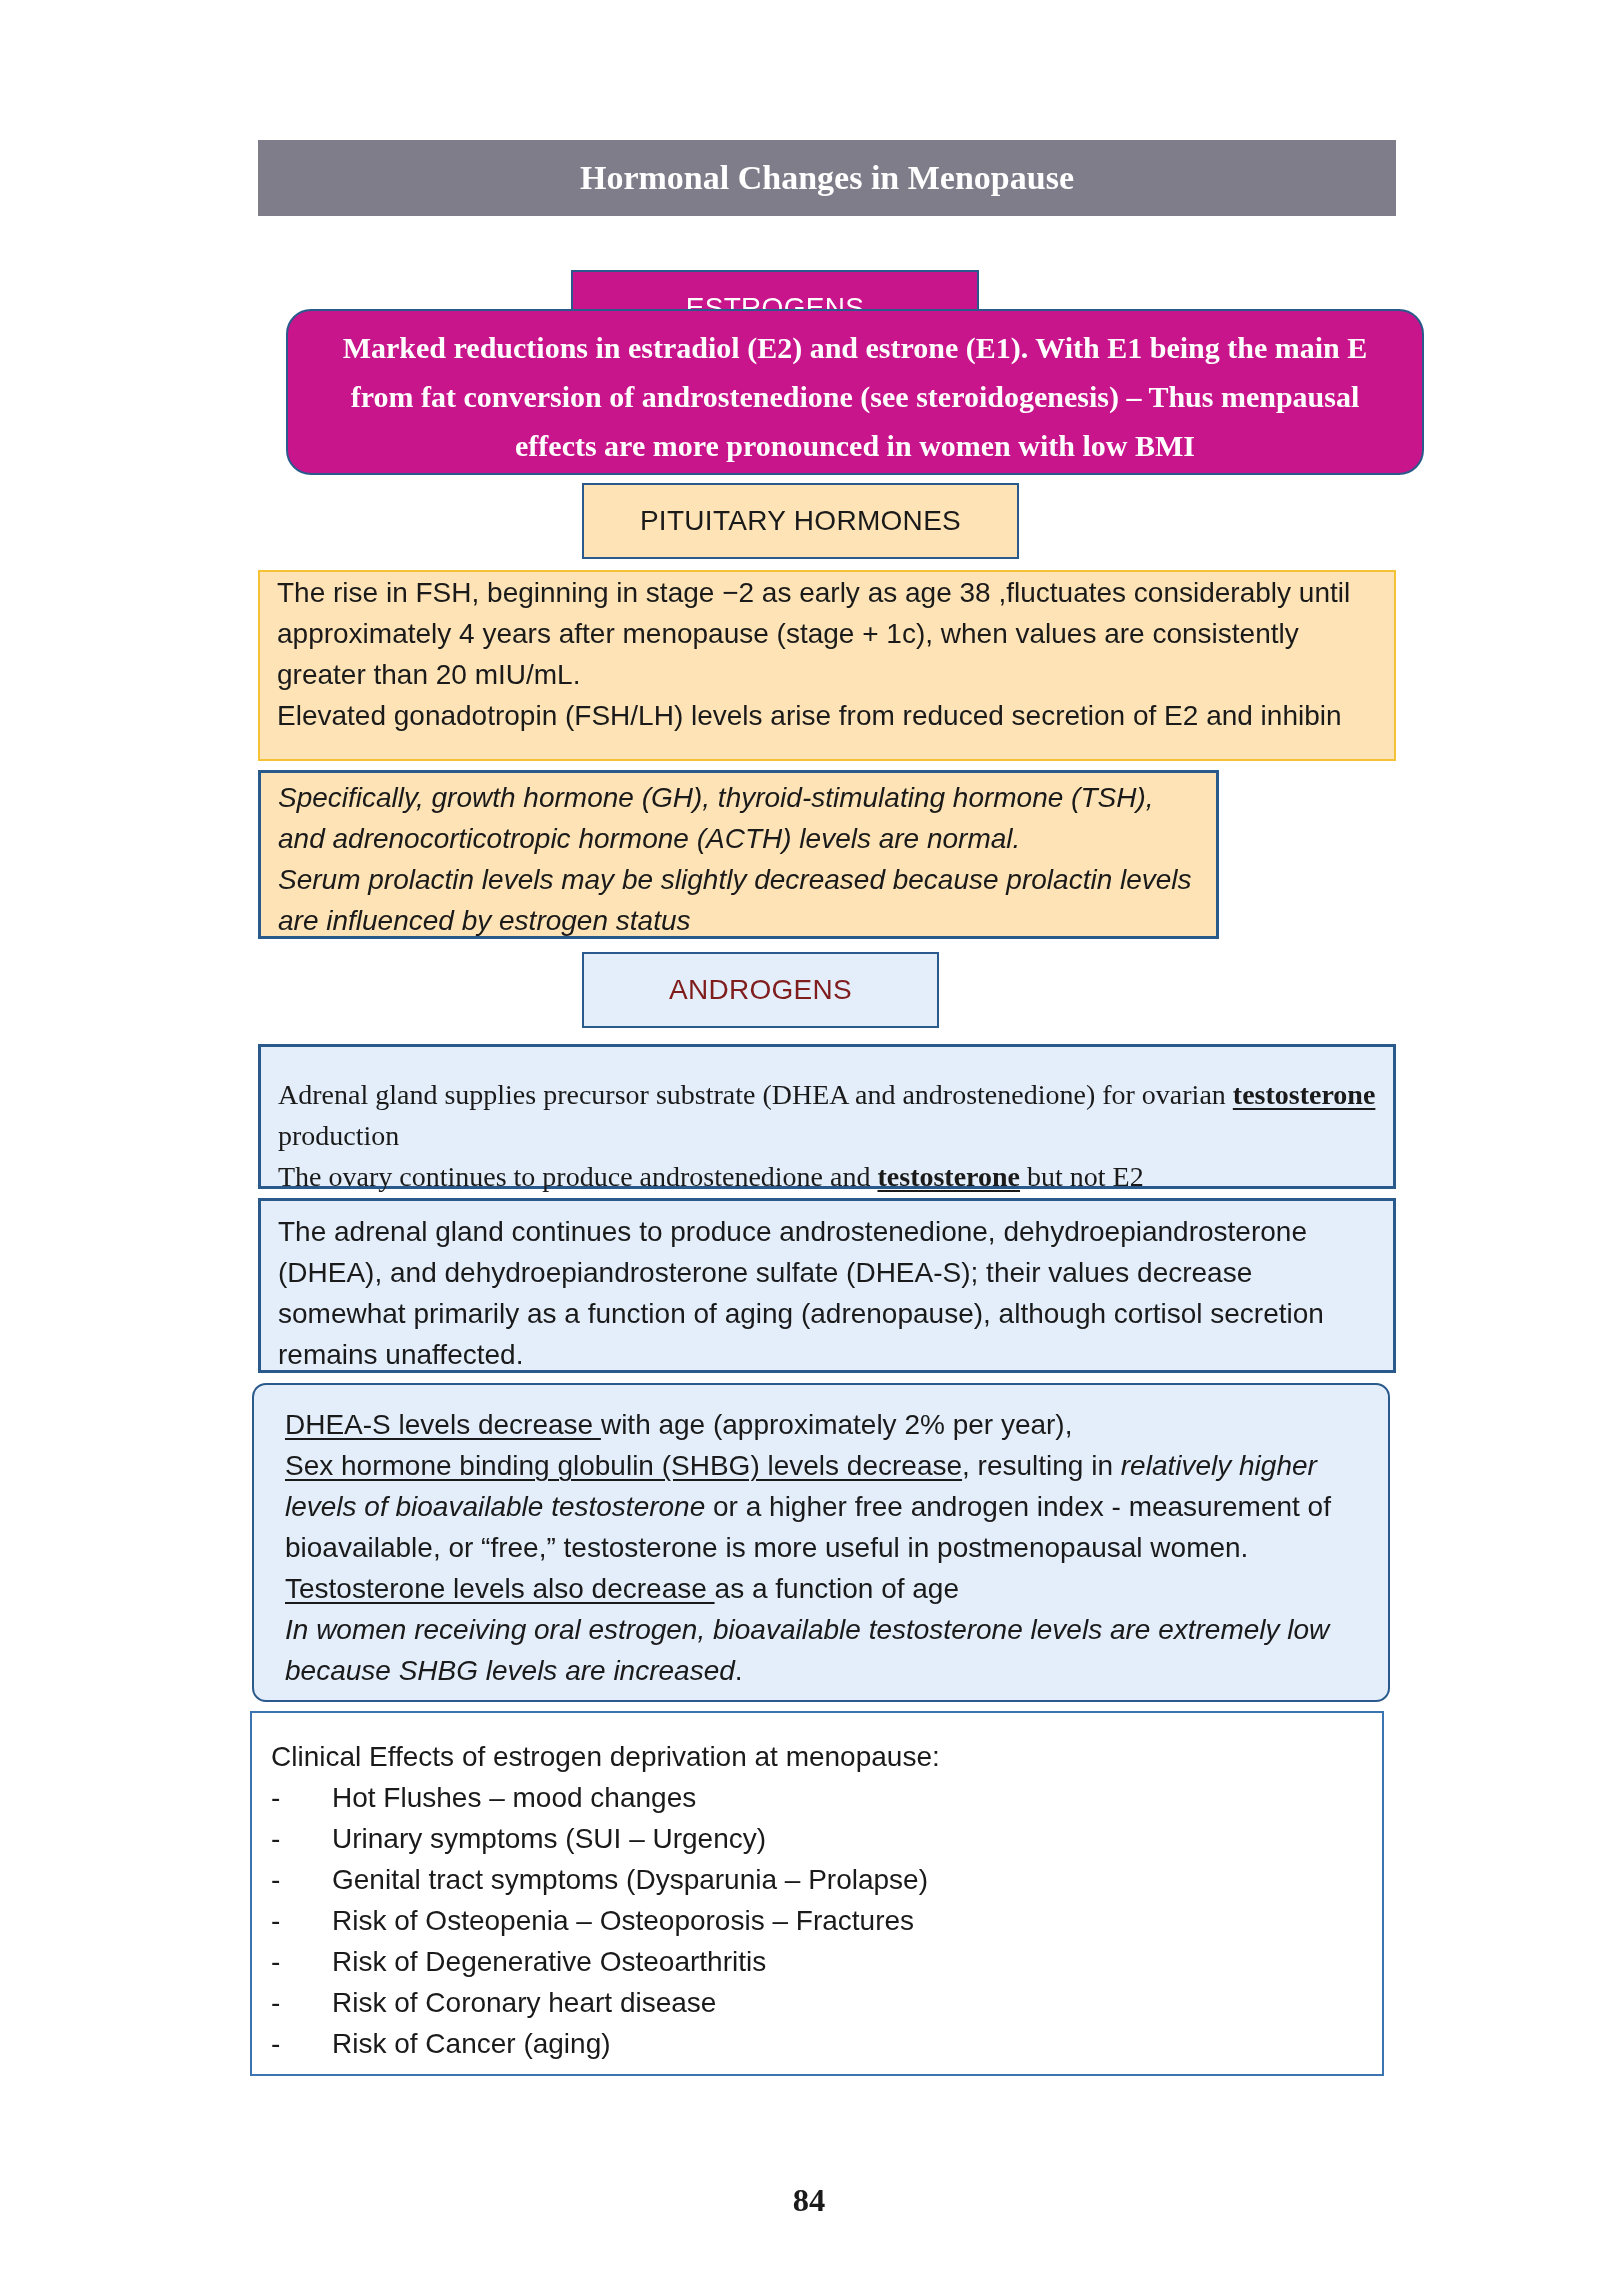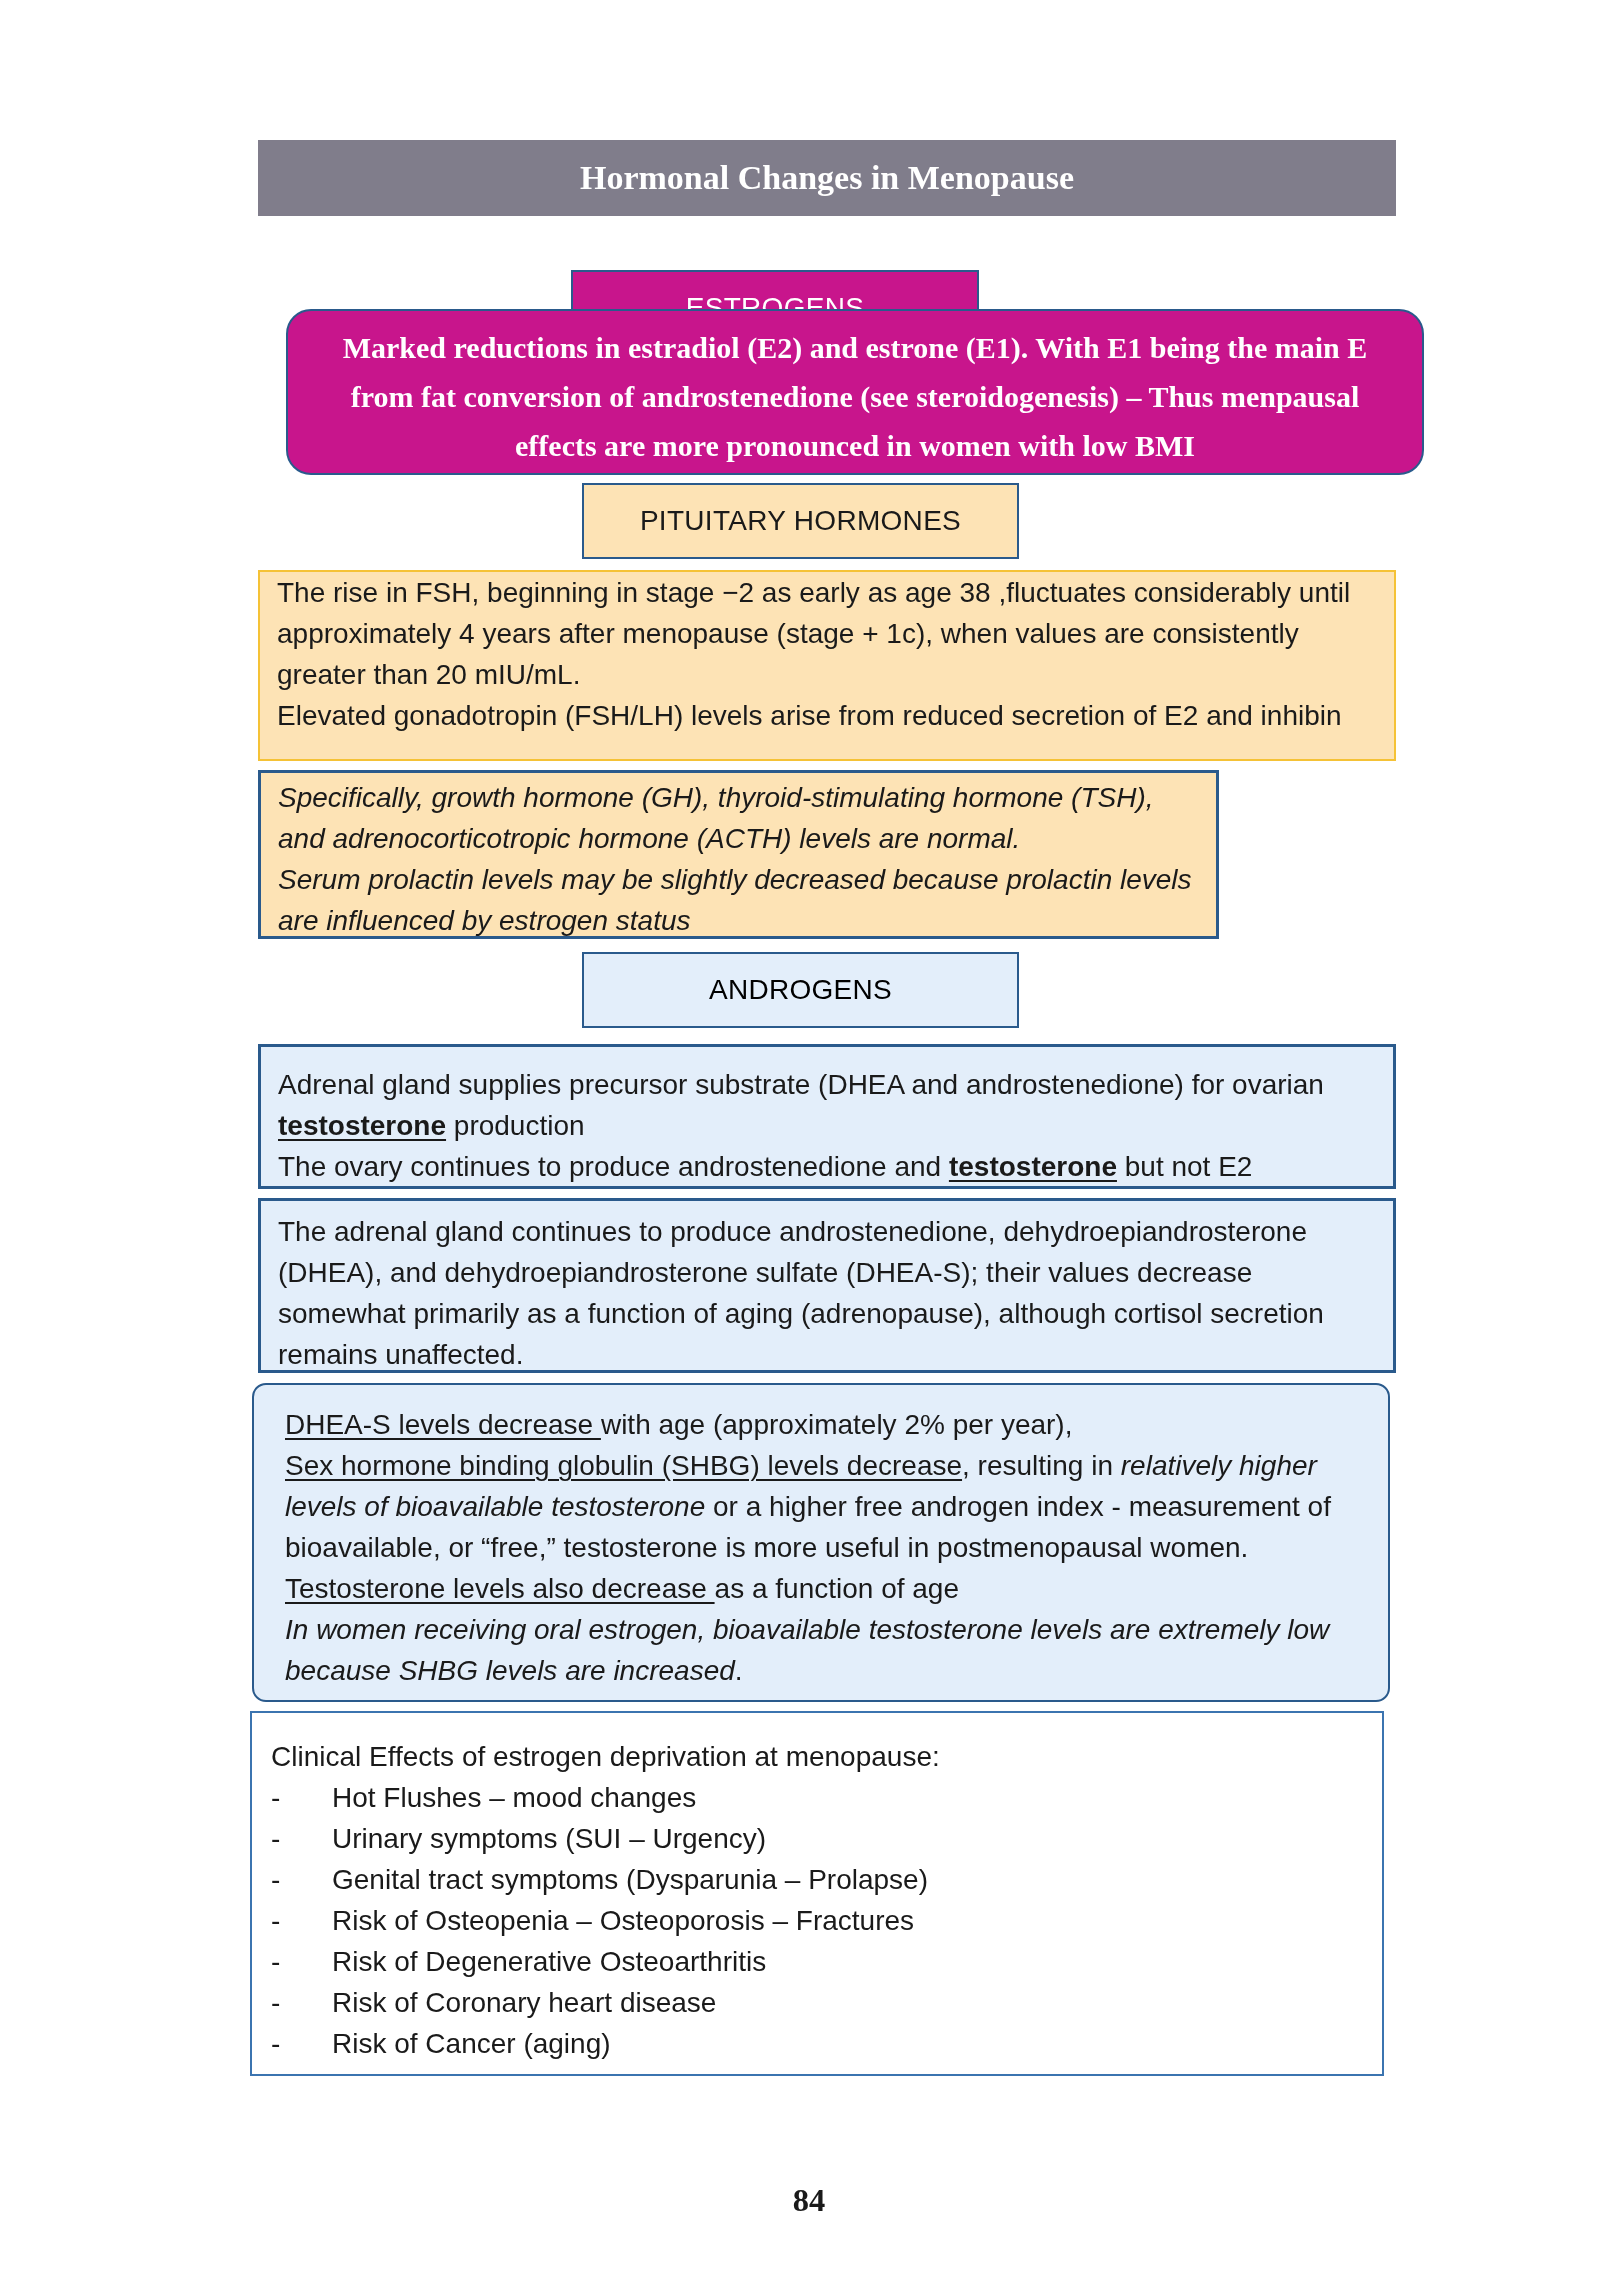--- a/index.html
+++ b/index.html
@@ -8,35 +8,35 @@
     .abs { position: absolute; box-sizing: border-box; }
 
     .title-bar { left: 258px; top: 140px; width: 1138px; height: 76px; background: #807d8b;
                  color: #fff; font-family: "Liberation Serif", serif; font-weight: bold;
                  font-size: 34px; display: flex; align-items: center; justify-content: center; }
 
     .hdr { display: flex; align-items: center; justify-content: center;
            font-size: 28px; border: 2.9px solid #2a5a8c; letter-spacing: 0.3px; }
     .hdr-estrogen { left: 571px; top: 227px; width: 408px; height: 76px; background: #c8158c; color: #fff; margin-top: 43px; }
     .hdr-pituitary { left: 582px; top: 483px; width: 437px; height: 76px; background: #fde3b5; color: #1a1a1a; }
-    .hdr-androgen { left: 582px; top: 952px; width: 437px; height: 76px; background: #e3eefa; color: #000000; }
+    .hdr-androgen { left: 582px; top: 952px; width: 357px; height: 76px; background: #e3eefa; color: #7f1d1d; }
 
     .estro-box { left: 258px; top: 309px; width: 1138px; height: 166px; background: #c8158c;
                  border: 2.9px solid #2a5a8c; border-radius: 25px; color: #fff;
                  font-family: "Liberation Serif", serif; font-weight: bold; font-size: 30px;
                  line-height: 49px; text-align: center; padding: 11.5px 29px; margin-left: 28px; }
 
     .box { padding: 0 17px; font-size: 28px; line-height: 41px; }
     .pit1 { left: 258px; top: 570px; width: 1138px; height: 191px; background: #fde3b5;
             border: 2.9px solid #f5c236; padding-top: 0; }
     .pit2 { left: 258px; top: 770px; width: 961px; height: 169px; background: #fde3b5;
             border: 3.8px solid #2a5a8c; font-style: italic; padding-top: 3.8px; }
 
     .and1 { left: 258px; top: 1044px; width: 1138px; height: 145px; background: #e3eefa;
-            border: 3.8px solid #2a5a8c; padding-top: 17px; }
+            border: 3.8px solid #2a5a8c; padding-top: 27px; font-family: Liberation Serif, serif; }
     .and2 { left: 258px; top: 1198px; width: 1138px; height: 175px; background: #e3eefa;
             border: 3.8px solid #2a5a8c; padding-top: 9.6px; }
     .and3 { left: 252px; top: 1383px; width: 1138px; height: 319px; background: #e3eefa;
             border: 2.9px solid #2a5a8c; border-radius: 14px; padding: 19px 29px 0 31px; }
 
     .clin { left: 250px; top: 1711px; width: 1134px; height: 365px; background: #ffffff;
             border: 2.9px solid #3b74b0; padding: 23px 17px 0 19px; }
     .clin-item { display: flex; }
     .clin-dash { width: 61px; flex: none; }
 

